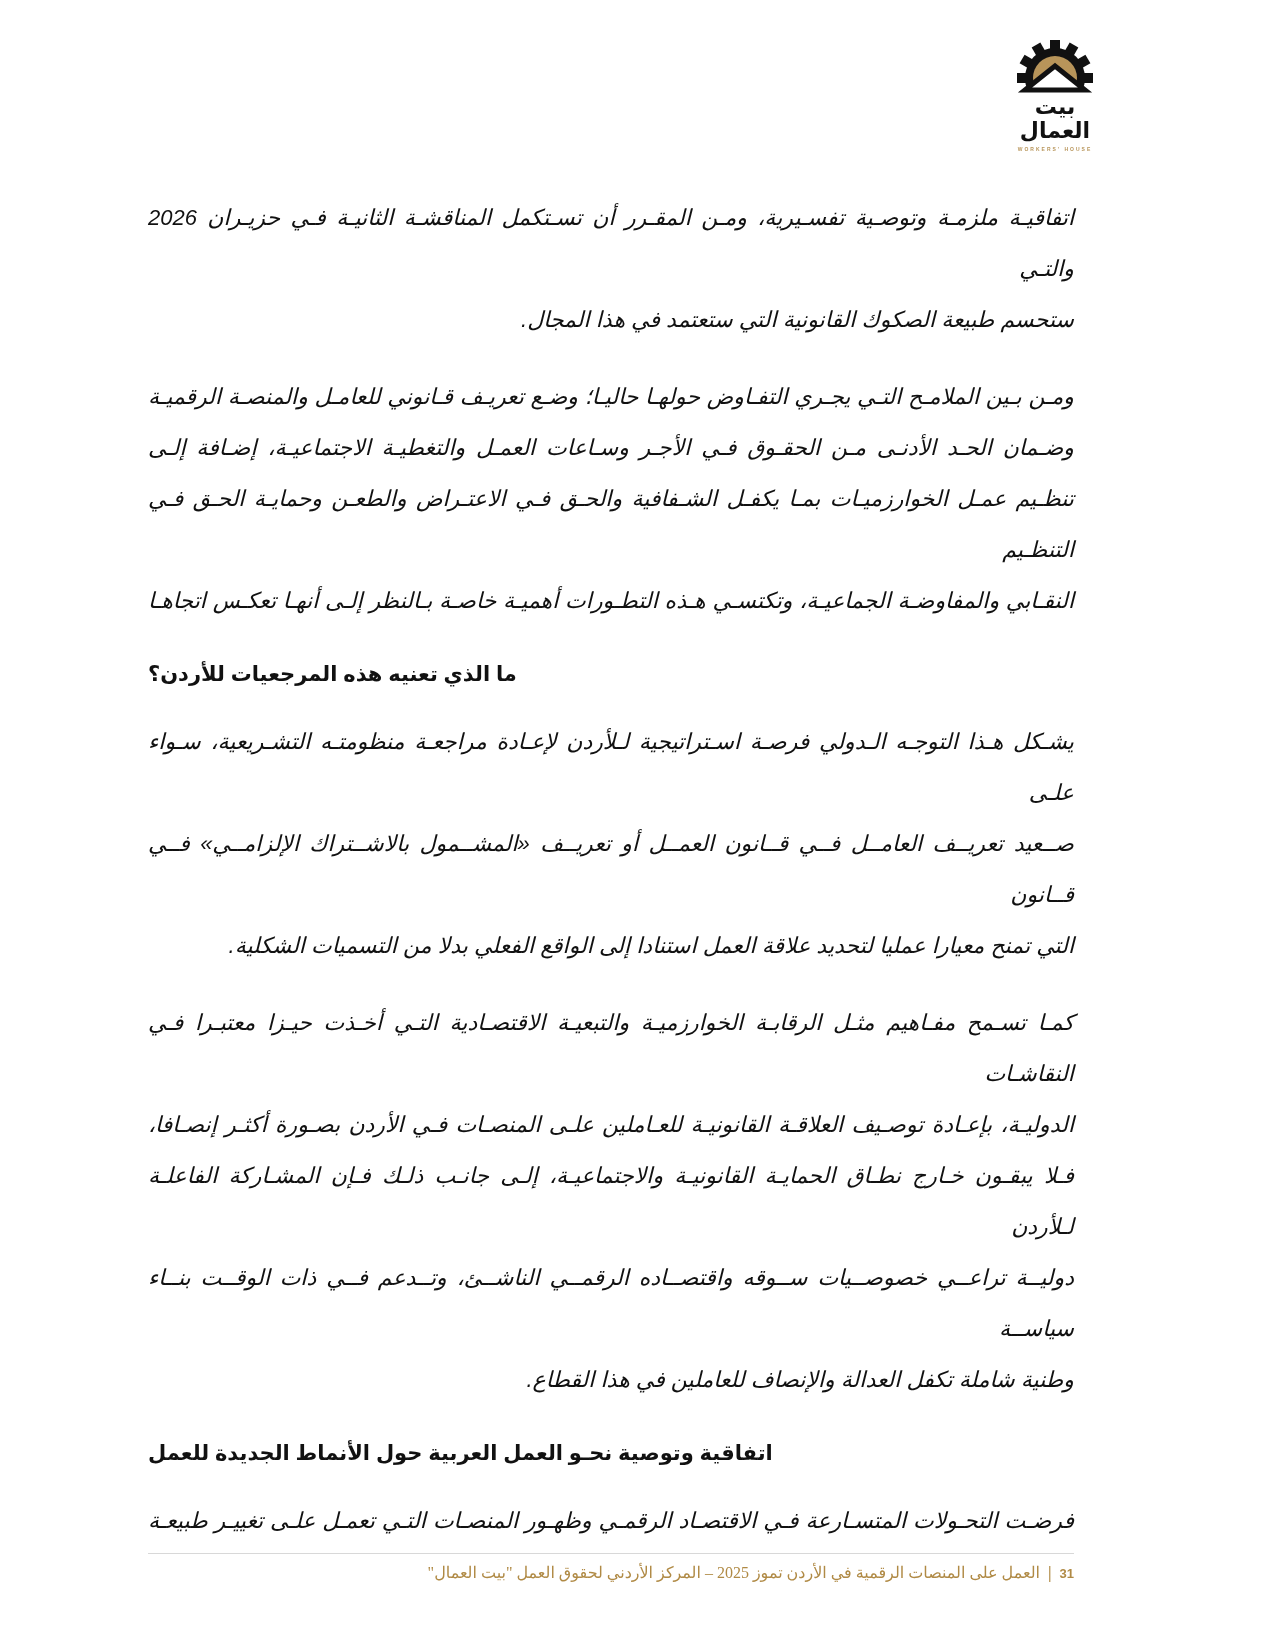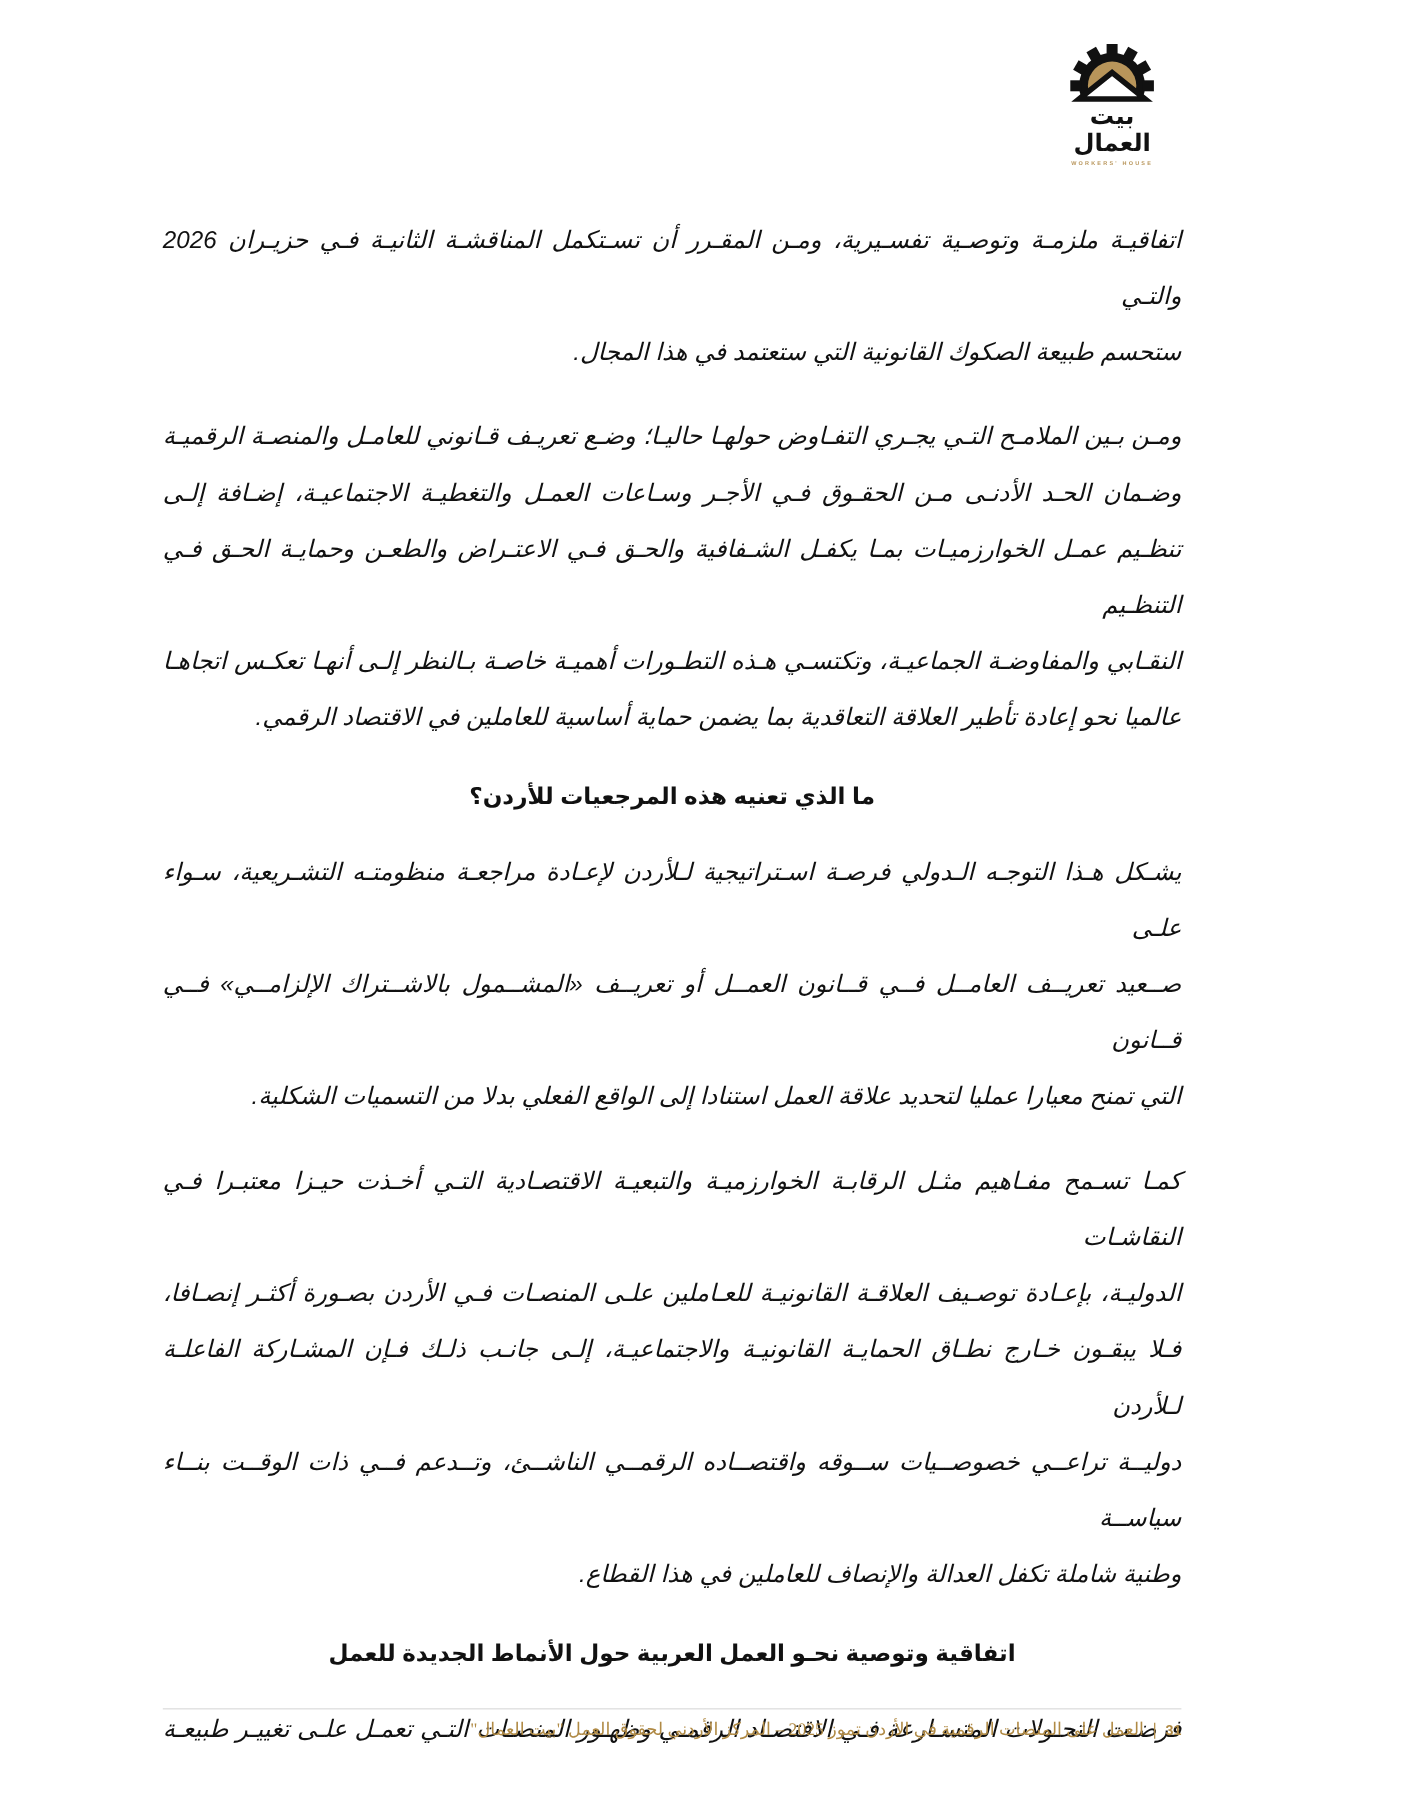--- a/index.html
+++ b/index.html
@@ -1,29 +1,29 @@
 <!DOCTYPE html>
 <html><head>
 <meta charset="utf-8">
 <style>
   html, body { margin: 0; padding: 0; background: #ffffff; }
   body { width: 1275px; height: 1650px; position: relative; overflow: hidden;
          font-family: "Liberation Sans", "DejaVu Sans", sans-serif; color: #111; }
-  .logo { position: absolute; left: 966px; top: 40px; width: 90px; height: 120px; }
+  .logo { position: absolute; left: 1010px; top: 40px; width: 90px; height: 120px; }
   .logo svg { display: block; }
   .logo-text-ar { position: absolute; left: 0; top: 55px; width: 90px; text-align: center;
                   font-family: "DejaVu Sans", sans-serif; font-weight: bold; font-size: 22px;
                   line-height: 24px; color: #111; direction: rtl; }
   .logo-text-en { position: absolute; left: 0; top: 106px; width: 90px; text-align: center;
                   font-size: 5px; letter-spacing: 2px; color: #b8955a; font-weight: bold; }
   .content { position: absolute; left: 148px; top: 192px; width: 926px; direction: rtl; text-align: justify; }
   .para { margin: 0 0 26px 0; font-size: 22px; line-height: 51px; text-align-last: right; }
   .para .line { display: block; text-align: justify; text-align-last: justify; font-style: italic; }
   .para .line.last { text-align-last: right; }
-  .heading { margin: 0 0 20px 0; font-size: 21px; font-weight: bold; line-height: 44px; text-align: center; }
+  .heading { margin: 0 0 20px 0; font-size: 21px; font-weight: bold; line-height: 44px; text-align: left; }
   .footer-rule { position: absolute; left: 148px; top: 1553px; width: 926px; height: 0; border-top: 1px solid #d8d8d8; }
   .footer { position: absolute; left: 148px; top: 1560px; width: 926px; direction: rtl; text-align: right;
             font-size: 16px; color: #b08a45; line-height: 26px; font-family: "Liberation Serif", "DejaVu Serif", serif; }
   .footer .page-num { font-weight: bold; font-size: 13px; color: #b08a45; font-family: "Liberation Sans", sans-serif; }
   .footer .sep { font-weight: bold; color: #b08a45; margin: 0 4px; }
 </style>
 </head>
 <body>
 
 <div class="logo">
@@ -57,21 +57,20 @@
   <p class="para">
     <span class="line">اتفاقيـة ملزمـة وتوصـية تفسـيرية، ومـن المقـرر أن تسـتكمل المناقشـة الثانيـة فـي حزيـران 2026 والتـي</span>
     <span class="line last">ستحسم طبيعة الصكوك القانونية التي ستعتمد في هذا المجال.</span>
   </p>
 
   <p class="para">
     <span class="line">ومـن بـين الملامـح التـي يجـري التفـاوض حولهـا حاليـا؛ وضـع تعريـف قـانوني للعامـل والمنصـة الرقميـة</span>
     <span class="line">وضـمان الحـد الأدنـى مـن الحقـوق فـي الأجـر وسـاعات العمـل والتغطيـة الاجتماعيـة، إضـافة إلـى</span>
     <span class="line">تنظـيم عمـل الخوارزميـات بمـا يكفـل الشـفافية والحـق فـي الاعتـراض والطعـن وحمايـة الحـق فـي التنظـيم</span>
     <span class="line">النقـابي والمفاوضـة الجماعيـة، وتكتسـي هـذه التطـورات أهميـة خاصـة بـالنظر إلـى أنهـا تعكـس اتجاهـا</span>
-    <span class="line last">عالميا نحو إعادة تأطير العلاقة التعاقدية بما يضمن حماية أساسية للعاملين في الاقتصاد الرقمي.</span>
   </p>
 
   <h3 class="heading">ما الذي تعنيه هذه المرجعيات للأردن؟</h3>
 
   <p class="para">
     <span class="line">يشـكل هـذا التوجـه الـدولي فرصـة اسـتراتيجية لـلأردن لإعـادة مراجعـة منظومتـه التشـريعية، سـواء علـى</span>
     <span class="line">صــعيد تعريــف العامــل فــي قــانون العمــل أو تعريــف «المشــمول بالاشــتراك الإلزامــي» فــي قــانون</span>
     <span class="line last">التي تمنح معيارا عمليا لتحديد علاقة العمل استنادا إلى الواقع الفعلي بدلا من التسميات الشكلية.</span>
   </p>
 

